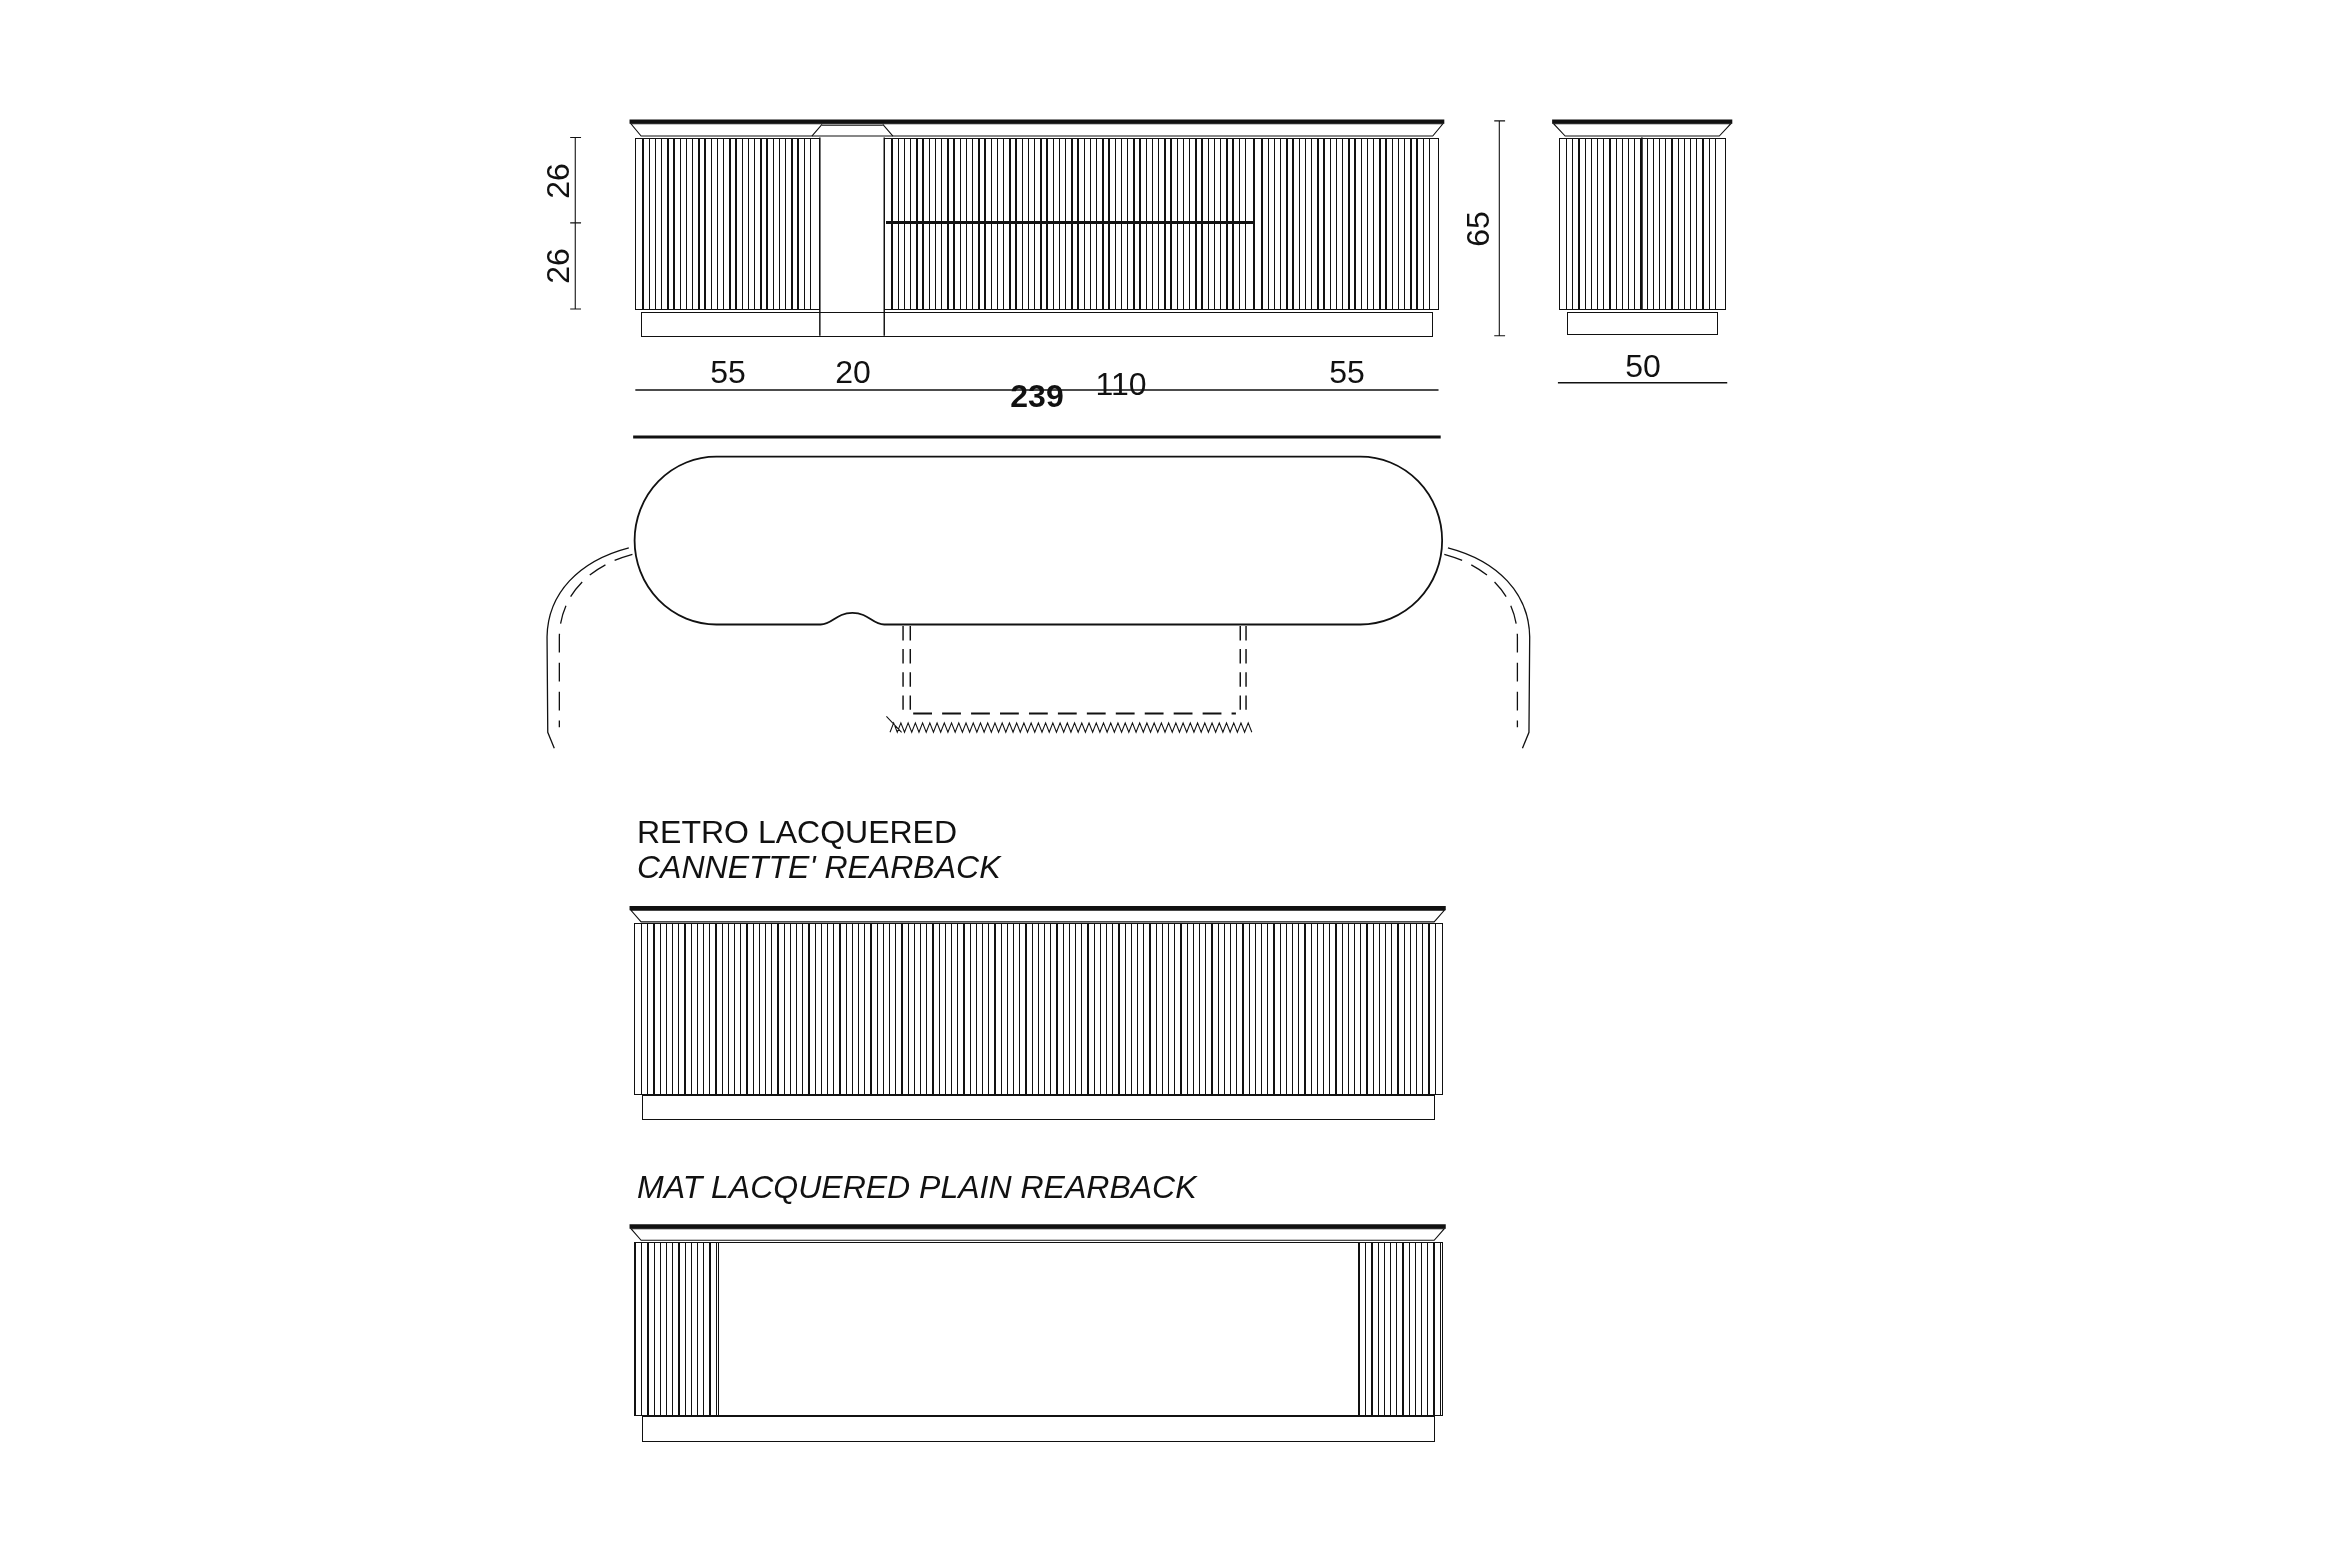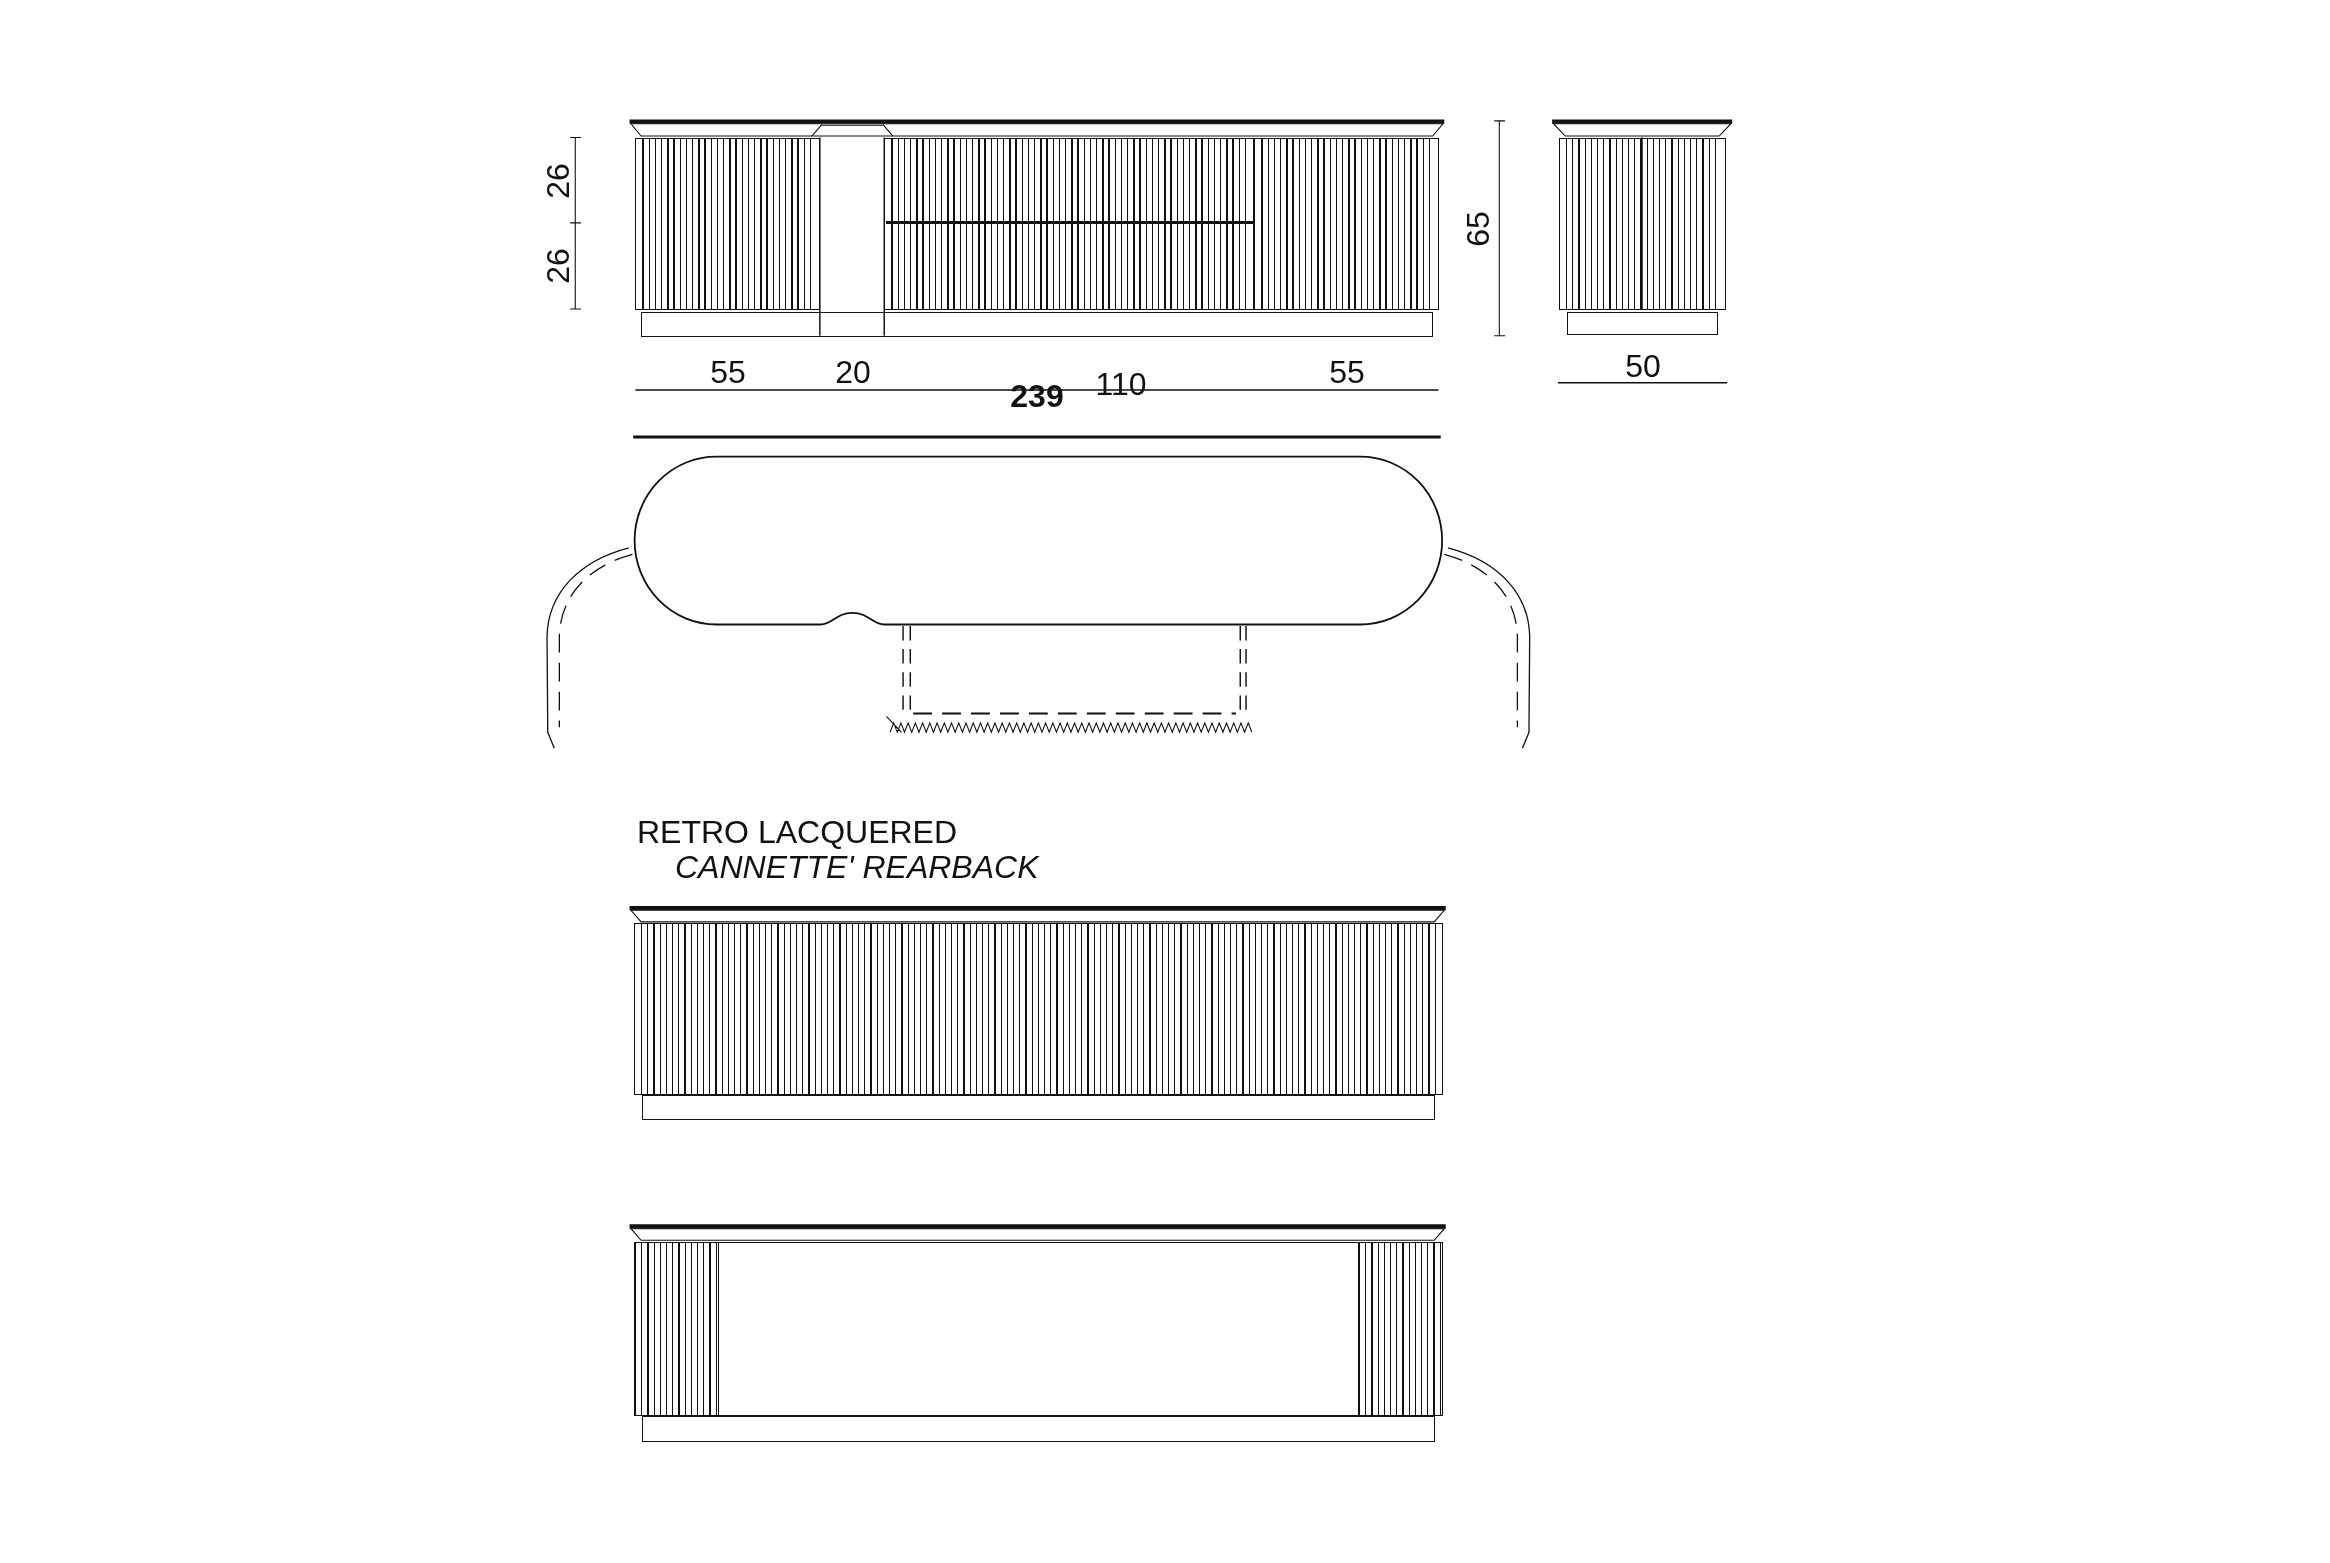--- a/index.html
+++ b/index.html
@@ -13,21 +13,21 @@
     position:absolute;box-sizing:border-box;border:1.4px solid #111;background-color:#fff;
     background-image:repeating-linear-gradient(90deg,#111 0px,#111 1.3px,transparent 1.3px,transparent 6.2px);
     background-clip:content-box;padding:0 5.8px;
   }
   .panel{position:absolute;box-sizing:border-box;border:1.4px solid #111;background:#fff;}
   .plinth{position:absolute;box-sizing:border-box;border:1.4px solid #111;background:#fff;}
   .dim{position:absolute;font-size:32px;line-height:1;white-space:nowrap;color:#111;}
   .hlabel{transform:translateX(-50%);}
   .vlabel{transform:translate(-50%,-50%) rotate(-90deg);}
   .caption{position:absolute;font-size:32px;line-height:1;white-space:nowrap;color:#111;}
-  .caption.it{font-style:italic;margin-left:38px;}
+  .caption.it{font-style:italic;}
   svg{position:absolute;left:0;top:0;}
   .strip{position:absolute;top:0;height:100%;box-sizing:border-box;
     background-image:repeating-linear-gradient(90deg,#111 0px,#111 1.3px,transparent 1.3px,transparent 6.2px);}
 </style>
 </head>
 <body>
 
 <div id="canvas">
 
   <div class="flute" style="left:635px;top:138px;width:185px;height:172px;"></div>
@@ -48,20 +48,21 @@
   <div class="plinth" style="left:1567px;top:312px;width:151px;height:23px;"></div>
   <div class="dim vlabel" style="left:1478px;top:229px;">65</div>
   <div class="dim hlabel" style="left:1643px;top:350px;">50</div>
 
   <div class="caption" style="left:637px;top:816px;">RETRO LACQUERED</div>
   <div class="caption it" style="left:637px;top:851px;">CANNETTE' REARBACK</div>
 
   <div class="flute" style="left:634px;top:923px;width:809px;height:172px;padding:0 4.3px;"></div>
   <div class="plinth" style="left:642px;top:1095px;width:793px;height:24.6px;"></div>
 
+  <div class="caption it" style="left:637px;top:1171px;">MAT LACQUERED PLAIN REARBACK</div>
 
   <div class="panel" style="left:634px;top:1242px;width:809px;height:174px;">
     <div class="strip" style="left:0;width:84px;border-right:1.4px solid #111;"></div>
     <div class="strip" style="right:0;width:84px;border-left:1.4px solid #111;"></div>
   </div>
   <div class="plinth" style="left:642px;top:1416px;width:793px;height:26px;"></div>
 
   <svg width="2330" height="1563" viewBox="0 0 3220 2160">
     <g stroke="#111" fill="none" stroke-width="1.5">
 

